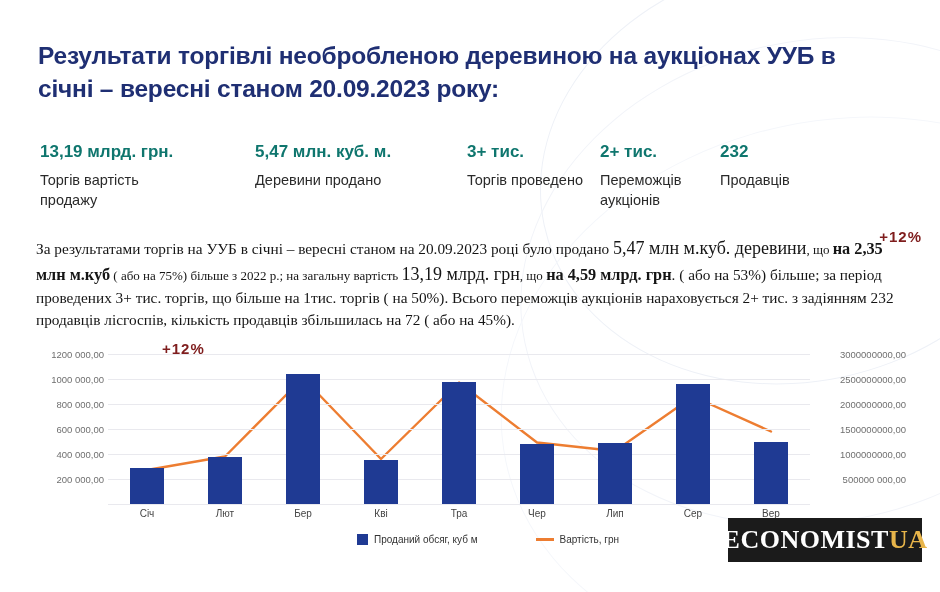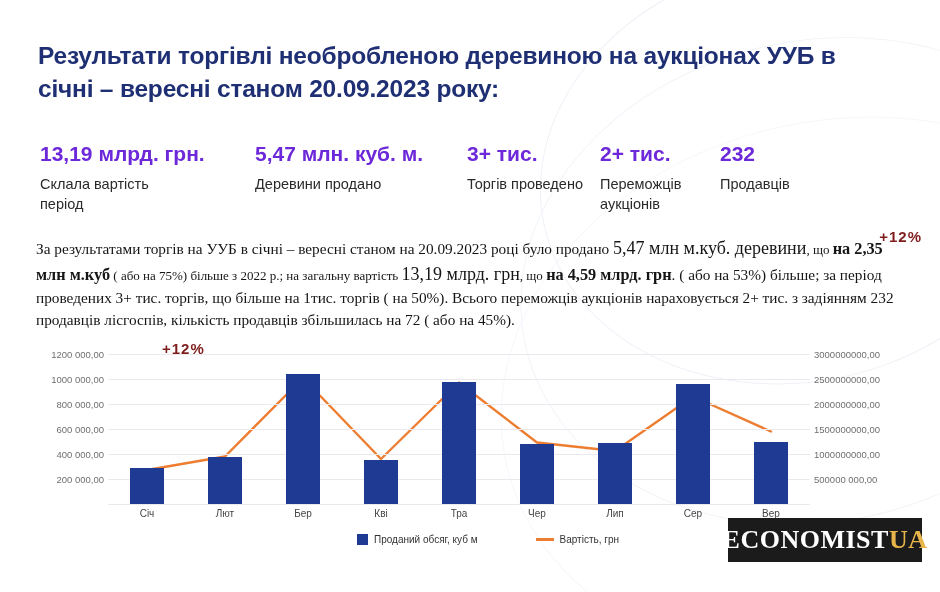--- a/index.html
+++ b/index.html
@@ -66,23 +66,23 @@
     width: 870px;
     display: flex;
   }
   .kpi { }
   .kpi-1 { width: 215px; }
   .kpi-2 { width: 212px; }
   .kpi-3 { width: 133px; }
   .kpi-4 { width: 120px; }
   .kpi-5 { width: 120px; }
   .kpi-value {
-    font-size: 21px;
+    font-size: 17px;
     font-weight: bold;
-    color: #6d28d9;
+    color: #0f766e;
     margin-bottom: 9px;
     white-space: nowrap;
   }
   .kpi-label {
     font-size: 14.5px;
     color: #2a2a2a;
     line-height: 1.35;
     max-width: 150px;
   }
 
@@ -125,21 +125,21 @@
   }
   .ytick {
     position: absolute;
     font-size: 9.5px;
     color: #6f6f6f;
     text-align: right;
     white-space: nowrap;
     transform: translateY(-50%);
   }
   .ytick.left { left: 0; width: 88px; }
-  .ytick.right { right: 0; width: 108px; text-align: left; }
+  .ytick.right { right: 16px; width: 108px; text-align: right; }
   .bar-slot {
     position: absolute;
     bottom: 0;
     width: 64px;
     height: 100%;
   }
   .bar {
     position: absolute;
     bottom: 0;
     left: 50%;
@@ -216,21 +216,21 @@
   <div class="swoosh s3"></div>
 
   <div class="ghost-num ghost-1">+12%</div>
   <div class="ghost-num ghost-2">+12%</div>
 
   <div class="title">Результати торгівлі необробленою деревиною на аукціонах УУБ в січні – вересні станом 20.09.2023 року:</div>
 
   <div class="kpis">
     <div class="kpi kpi-1">
       <div class="kpi-value">13,19 млрд. грн.</div>
-      <div class="kpi-label">Склала вартість період</div>
+      <div class="kpi-label">Торгів вартість продажу</div>
     </div>
     <div class="kpi kpi-2">
       <div class="kpi-value">5,47 млн. куб. м.</div>
       <div class="kpi-label">Деревини продано</div>
     </div>
     <div class="kpi kpi-3">
       <div class="kpi-value">3+ тис.</div>
       <div class="kpi-label">Торгів проведено</div>
     </div>
     <div class="kpi kpi-4">

